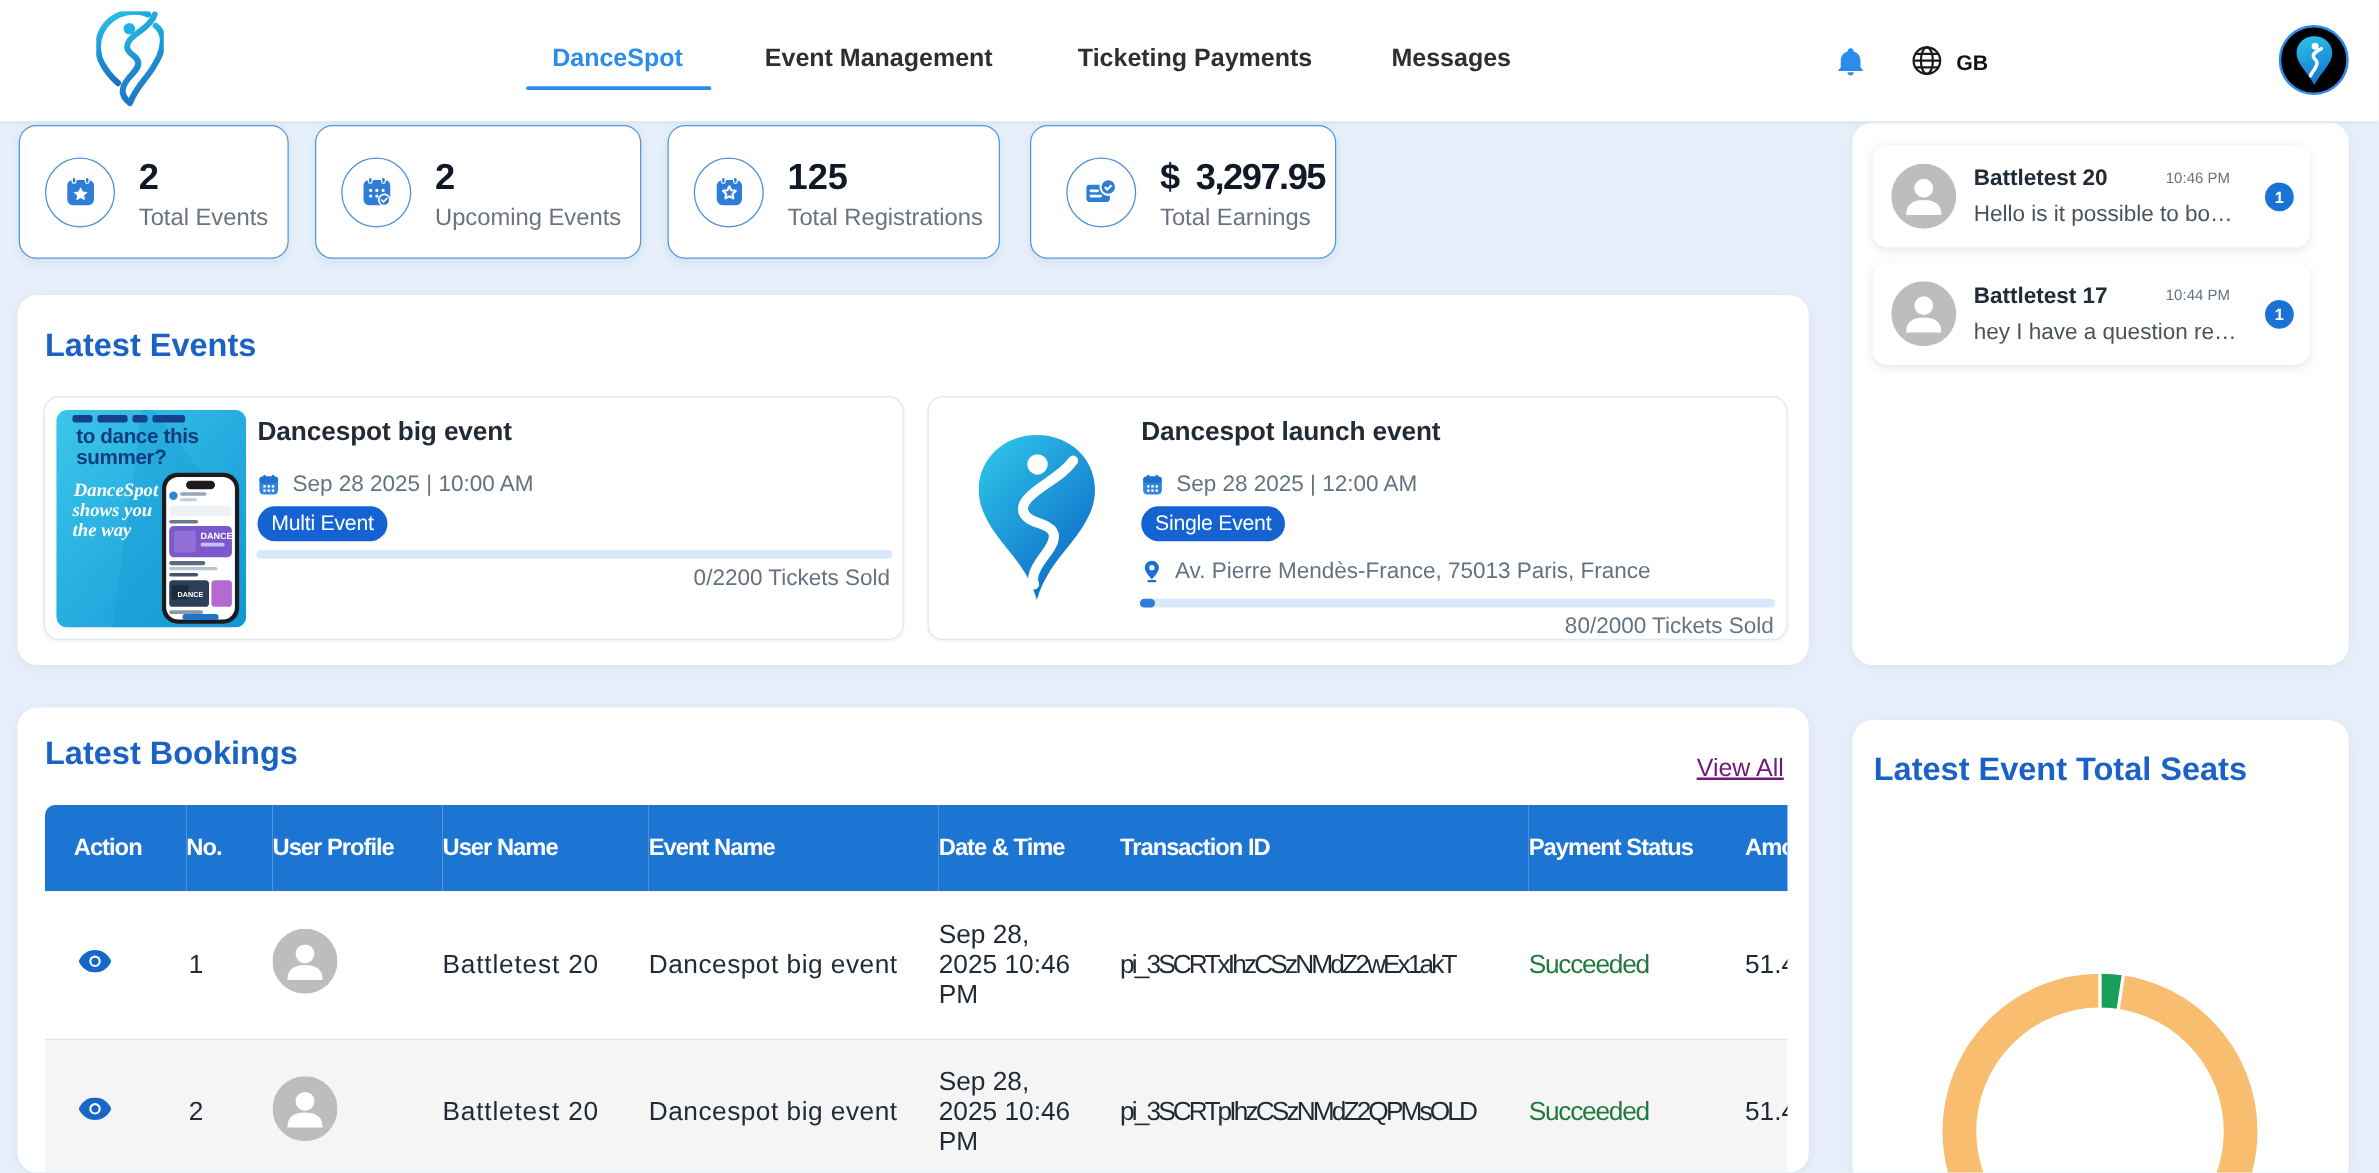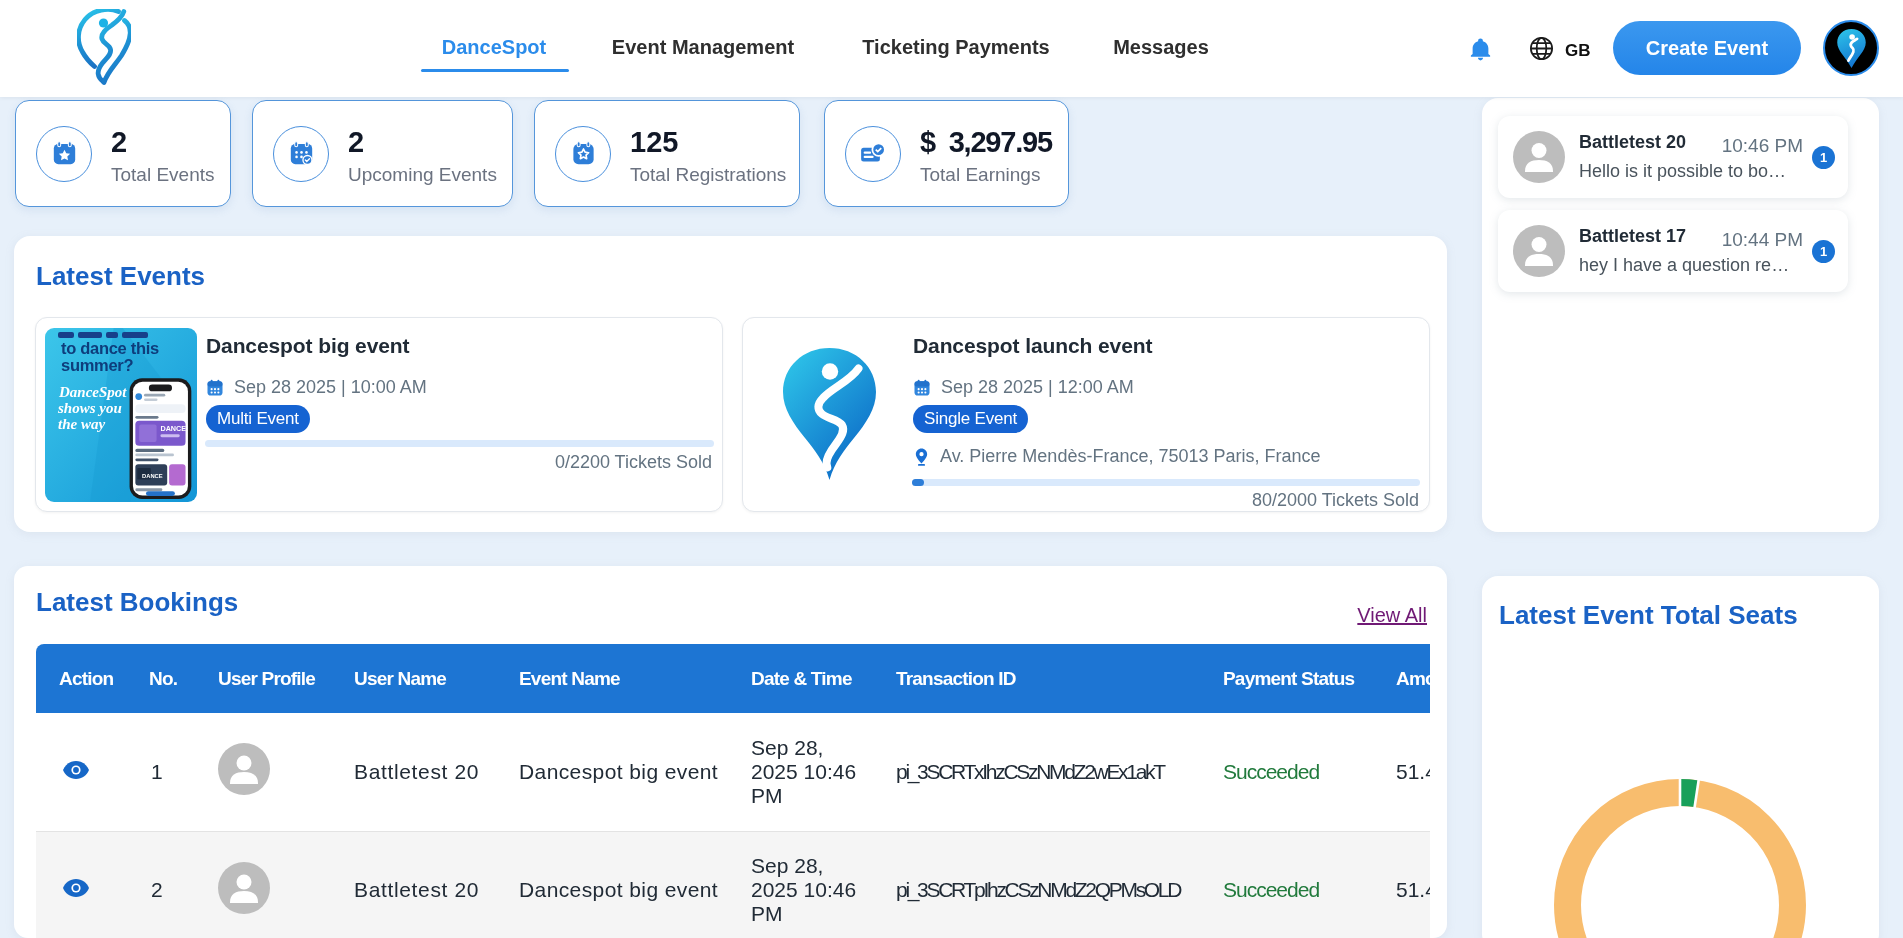--- a/index.html
+++ b/index.html
@@ -49,21 +49,21 @@
 tbody td:nth-child(5) { letter-spacing:0.4px; }
 tbody td:nth-child(7) { letter-spacing:-2.3px; }
 tbody td:nth-child(8) { letter-spacing:-1px; }
 tbody td:nth-child(2) { padding-left:2px; }
 tbody tr:first-child { background:#fff; border-bottom:1px solid #e3e3e3; }
 tbody tr:last-child { background:#f5f5f5; }
 
 .msg-item { position:absolute; left:16px; width:350px; height:82px; background:#fff; border-radius:12px; box-shadow:0 2px 8px rgba(145,158,171,.25); }
 .mi-av { position:absolute; left:15px; top:15px; width:52px; height:52px; }
 .mi-name { position:absolute; left:81px; top:16px; font-size:18px; font-weight:700; color:#212b36; }
-.mi-time { position:absolute; right:45px; top:19px; font-size:19px; color:#637381; }
+.mi-time { position:absolute; right:64px; top:19px; font-size:12px; color:#637381; }
 .mi-prev { position:absolute; left:81px; top:45px; font-size:18px; color:#49535c; }
 .mi-badge { position:absolute; right:13px; top:30px; width:23px; height:23px; border-radius:50%; background:#1a73d4; color:#fff; font-size:13px; font-weight:700; text-align:center; line-height:23px; }
 </style>
 </head>
 <body>
 
 <div class="nav">
   <svg class="logo" width="54" height="78" viewBox="0 0 54 78">
     <defs>
       <linearGradient id="lg1" x1="0.2" y1="0" x2="0.55" y2="1">
@@ -88,21 +88,20 @@
   </div>
   <svg class="bell" width="21" height="24" viewBox="0 0 24 26" fill="#2b8ceb">
     <path d="M12 26c1.6 0 2.9-1.3 2.9-2.9H9.1C9.1 24.7 10.4 26 12 26zm9-7.4v-6.1c0-4.1-2.4-7.5-6.3-8.4V3.2C14.7 2 13.5 1 12 1S9.3 2 9.3 3.2v.9C5.4 5 3 8.4 3 12.5v6.1L1 20.5v1.3h22v-1.3l-2-1.9z"></path>
   </svg>
   <svg class="globe" width="25" height="25" viewBox="0 0 24 24" fill="none" stroke="#1b1b1b" stroke-width="1.7">
     <circle cx="12" cy="12" r="10.2"></circle>
     <ellipse cx="12" cy="12" rx="4.6" ry="10.2"></ellipse>
     <path d="M2 12h20M3.3 6.8h17.4M3.3 17.2h17.4"></path>
   </svg>
   <div class="gb">GB</div>
-  <div class="create-btn">Create Event</div>
   <div class="avatar-top">
     <svg width="31" height="41" viewBox="0 0 100 130">
       <defs>
         <linearGradient id="pg1" x1="0" y1="0" x2="0.3" y2="1">
           <stop offset="0" stop-color="#2ec6ea"></stop>
             <stop offset="1" stop-color="#1478d2"></stop>
         </linearGradient>
       </defs>
       <path d="M50 2 C 23 2 4 21 4 46 C 4 72 30 92 50 128 C 70 92 96 72 96 46 C 96 21 77 2 50 2 Z" fill="url(#pg1)"></path>
       <circle cx="52" cy="28" r="9" fill="#fff"></circle>
@@ -155,21 +154,21 @@
         <rect x="6.4" y="1.6" width="2.6" height="4.4" rx="1.3" fill="#2e7ed8" stroke="#fff" stroke-width="0.9"></rect>
         <rect x="15" y="1.6" width="2.6" height="4.4" rx="1.3" fill="#2e7ed8" stroke="#fff" stroke-width="0.9"></rect>
         <path d="M12 8l1.4 2.85 3.15.45-2.3 2.2.55 3.1-2.8-1.5-2.8 1.5.55-3.1-2.3-2.2 3.15-.45z" fill="none" stroke="#fff" stroke-width="1.5" stroke-linejoin="round"></path>
       </svg>
     </div>
   <div class="txt">
       <div class="num">125</div>
       <div class="lbl">Total Registrations</div>
     </div>
 </div>
-<div class="stat" style="left:824px; width:245px;">
+<div class="stat" style="left:824px; width:245px;justify-content:center;">
   <div class="circ">
       <svg width="30" height="30" viewBox="0 0 24 24">
         <rect x="2.5" y="7" width="15" height="11" rx="2" fill="#2e7ed8"></rect>
         <rect x="4.5" y="10" width="6" height="1.8" rx="0.9" fill="#fff"></rect>
         <rect x="4.5" y="13.4" width="8" height="1.8" rx="0.9" fill="#fff"></rect>
         <circle cx="16.5" cy="8.5" r="5" fill="#2e7ed8" stroke="#fff" stroke-width="1.4"></circle>
         <path d="M14.2 8.5l1.6 1.6 2.8-2.8" fill="none" stroke="#fff" stroke-width="1.4"></path>
       </svg>
     </div>
   <div class="txt">
@@ -244,21 +243,21 @@
         </svg>
       Av. Pierre Mendès-France, 75013 Paris, France
     </div>
     <div class="ev-bar" style="top:161px; width:508px;">
       <div style="width:12px;height:100%;background:#2e7ed8;border-radius:4px;"></div>
     </div>
     <div class="ev-sold" style="top:172px; right:10px;">80/2000 Tickets Sold</div>
   </div>
 </div>
 
-<div class="card" style="left:14px; top:566px; width:1433px; height:372px; overflow:hidden;border-radius:14px;">
+<div class="card" style="left:14px; top:566px; width:1433px; height:372px; overflow:hidden;">
   <div class="h-blue" style="position:absolute; left:22px; top:21px;">Latest Bookings</div>
   <div style="position:absolute; right:20px; top:38px; font-size:20px; color:#701a75; text-decoration:underline;">View All</div>
   <div class="tbl">
     <table>
       <colgroup>
         <col style="width:113px">
           <col style="width:69px">
           <col style="width:136px">
           <col style="width:165px">
           <col style="width:232px">

